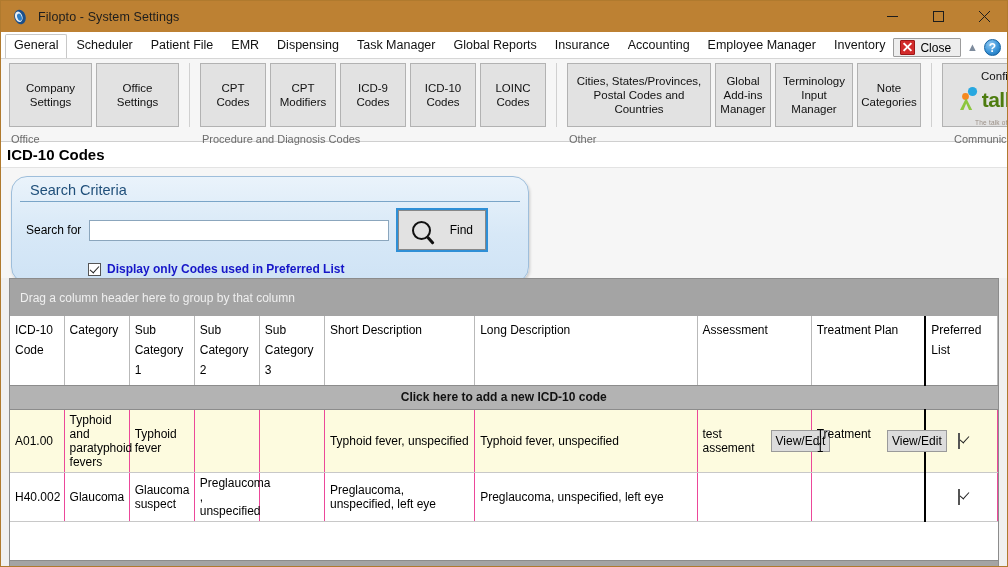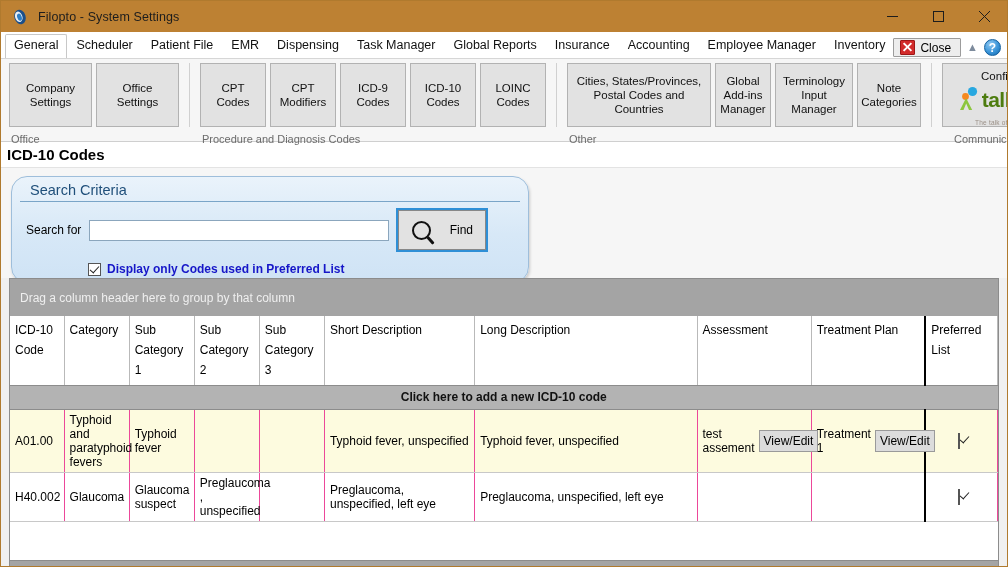--- a/index.html
+++ b/index.html
@@ -381,21 +381,21 @@
     vertical-align: middle;
     padding: 3px 5px;
     line-height: 14px;
     background: #fff;
     height: 38px;
     box-sizing: border-box;
   }
   tr.alt td.cell { background: #fdfbdf; }
   td.cell.sep-strong { border-left: 2px solid #000; }
   td.cell.center { text-align: center; }
-  .cellflex { display: flex; align-items: center; gap: 4px; justify-content: space-between; }
+  .cellflex { display: flex; align-items: center; gap: 16px; justify-content: space-between; }
   .ve-btn {
     background: #dcdcdc;
     border: 1px solid #9a9a9a;
     font-size: 12px;
     padding: 3px 4px;
     white-space: nowrap;
     line-height: 14px;
   }
   .grid-blank {
     flex: 1 1 auto;

